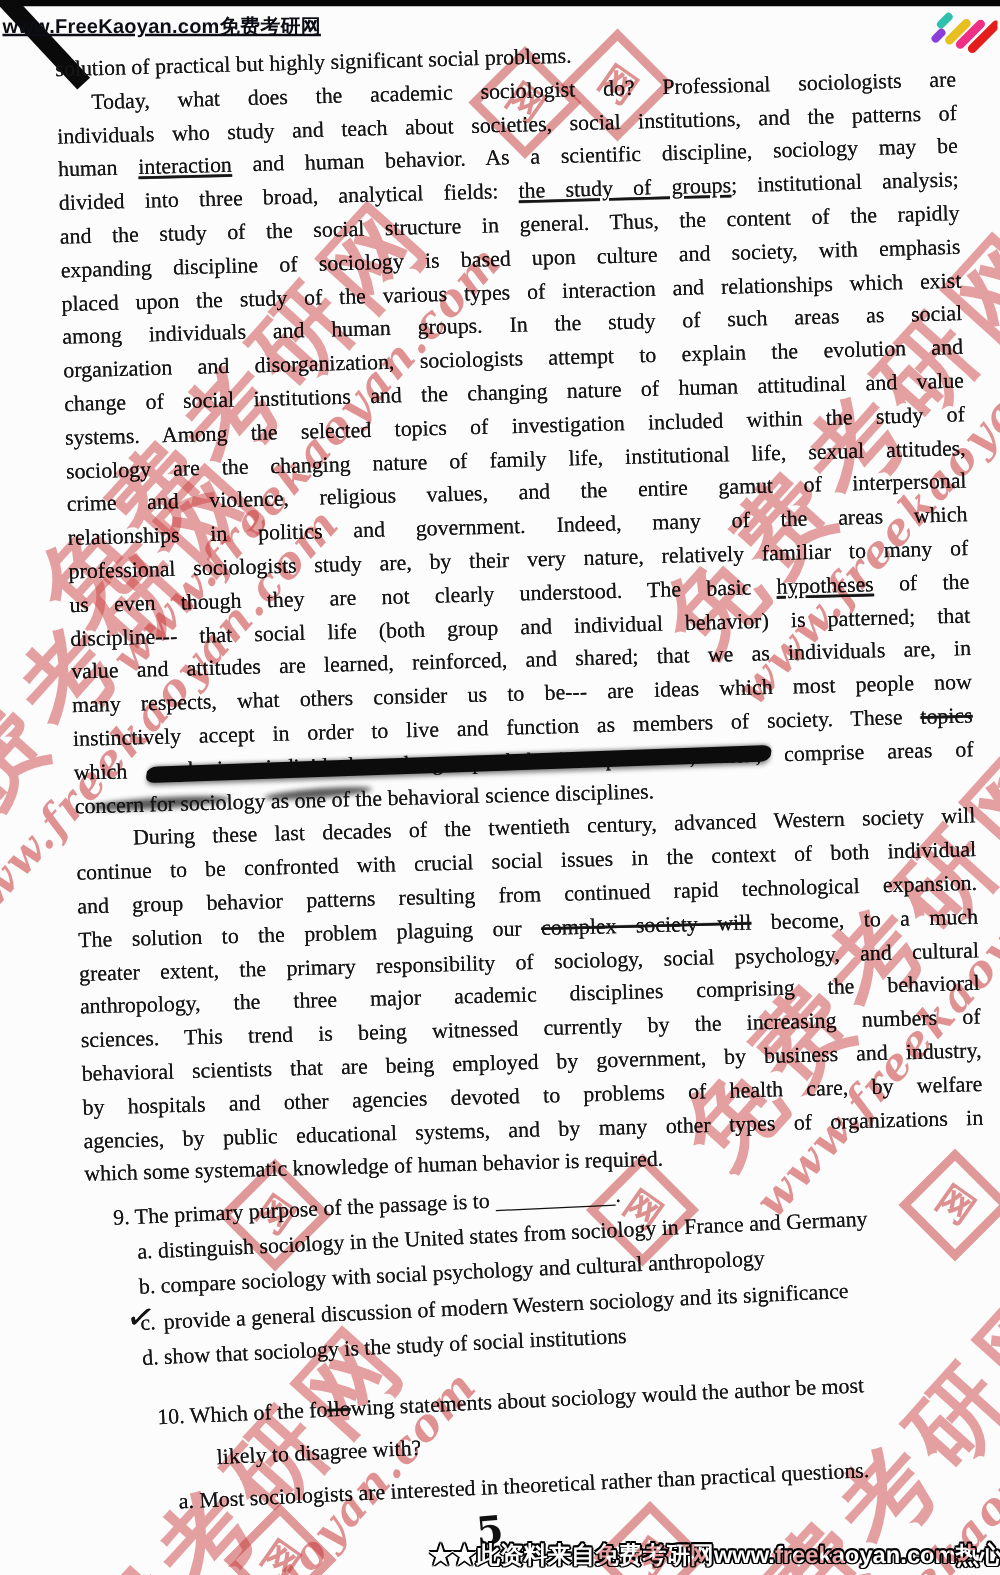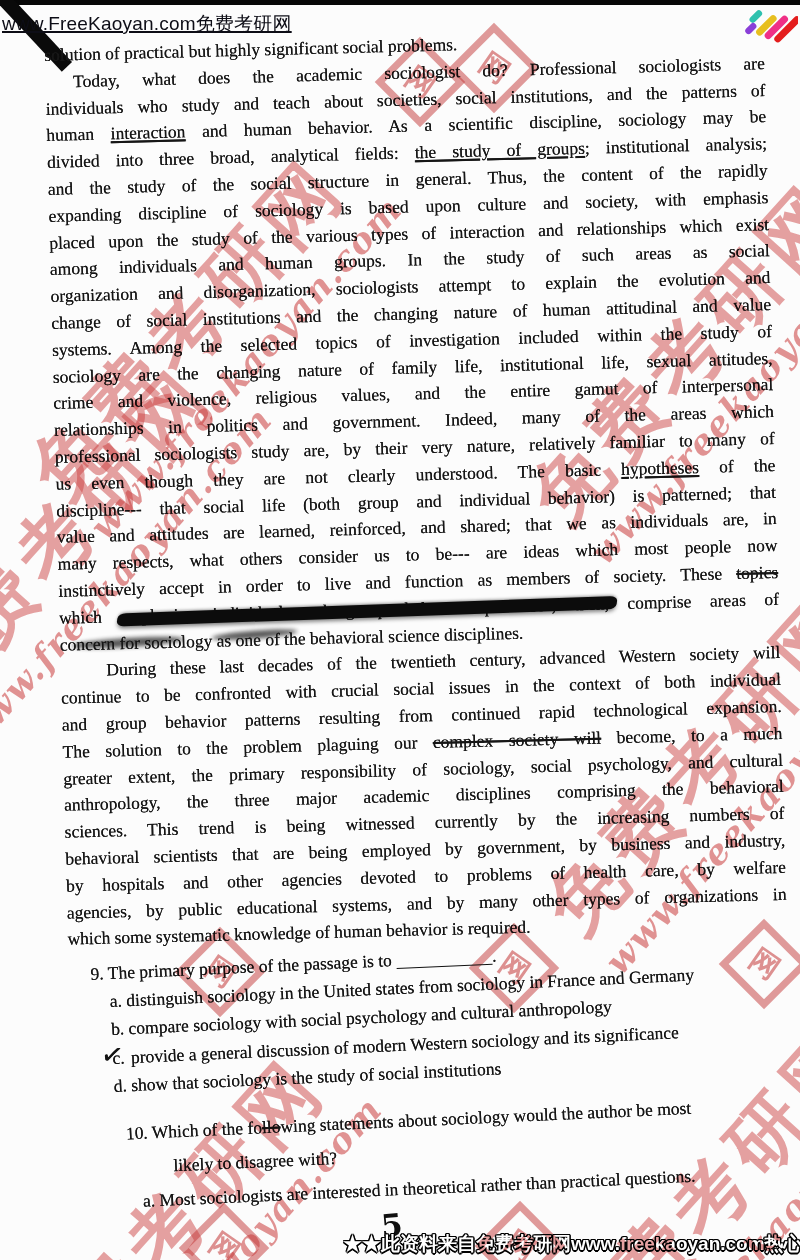--- a/index.html
+++ b/index.html
@@ -4,21 +4,21 @@
 <style>
   html,body{margin:0;padding:0;background:#e8e8e8;}
   .page{position:relative;width:800px;height:1260px;margin:0 auto;background:#fcfcfc;
         overflow:hidden;font-family:"Liberation Serif",serif;color:#161616;}
   
   .topbar{position:absolute;left:0;top:0;width:800px;height:5px;background:#070707;}
   .corner-stripe{position:absolute;left:-34px;top:16px;width:120px;height:14px;background:#0a0a0a;
         transform:rotate(47deg);}
   
   .site-header{position:absolute;left:2px;top:11px;font-family:"Liberation Sans",sans-serif;
-        font-weight:normal;font-size:19px;color:#0d0d16;text-decoration:underline;
+        font-weight:bold;font-size:16px;color:#0d0d16;text-decoration:underline;
         text-decoration-thickness:1.6px;letter-spacing:.2px;z-index:3;}
   .logo{position:absolute;right:2px;top:3px;z-index:3;}
   
   .content{position:absolute;left:44px;top:42px;width:720px;transform:rotate(-1.5deg);
         transform-origin:0 0;z-index:2;text-shadow:0 0 .5px #222;}
   .line{font-size:17.5px;line-height:26.8px;text-align:justify;text-align-last:justify;}
   .line.end{text-align-last:left;}
   .l-ind{text-indent:28px;} .l-ind2{text-indent:46px;}
   .seg-u{text-decoration:underline;text-decoration-thickness:1.8px;text-underline-offset:2px;}
   .seg-strike{text-decoration:line-through;text-decoration-thickness:2.4px;}

